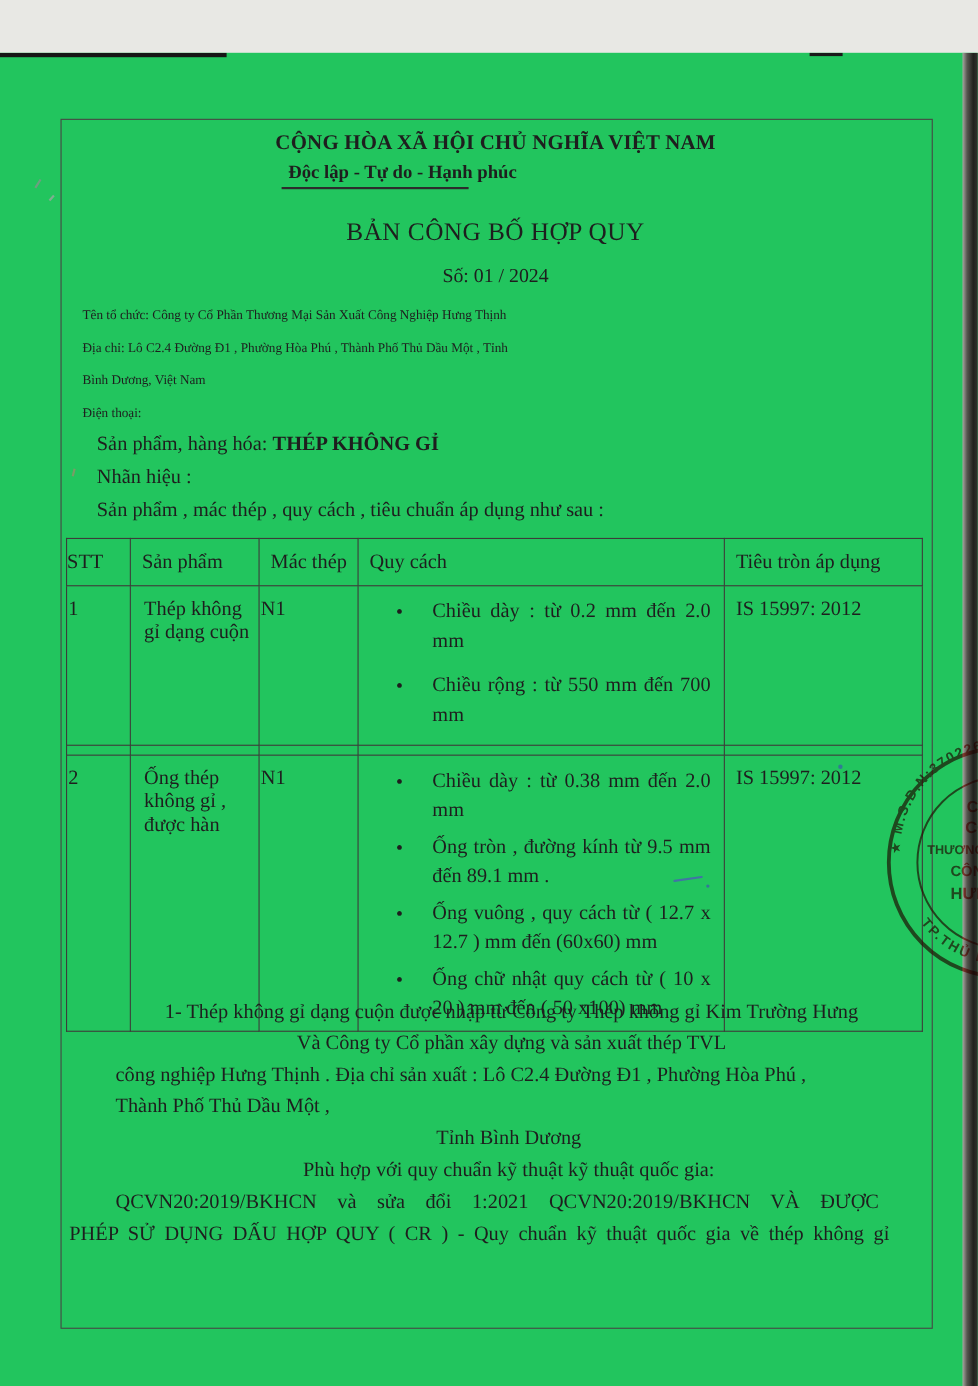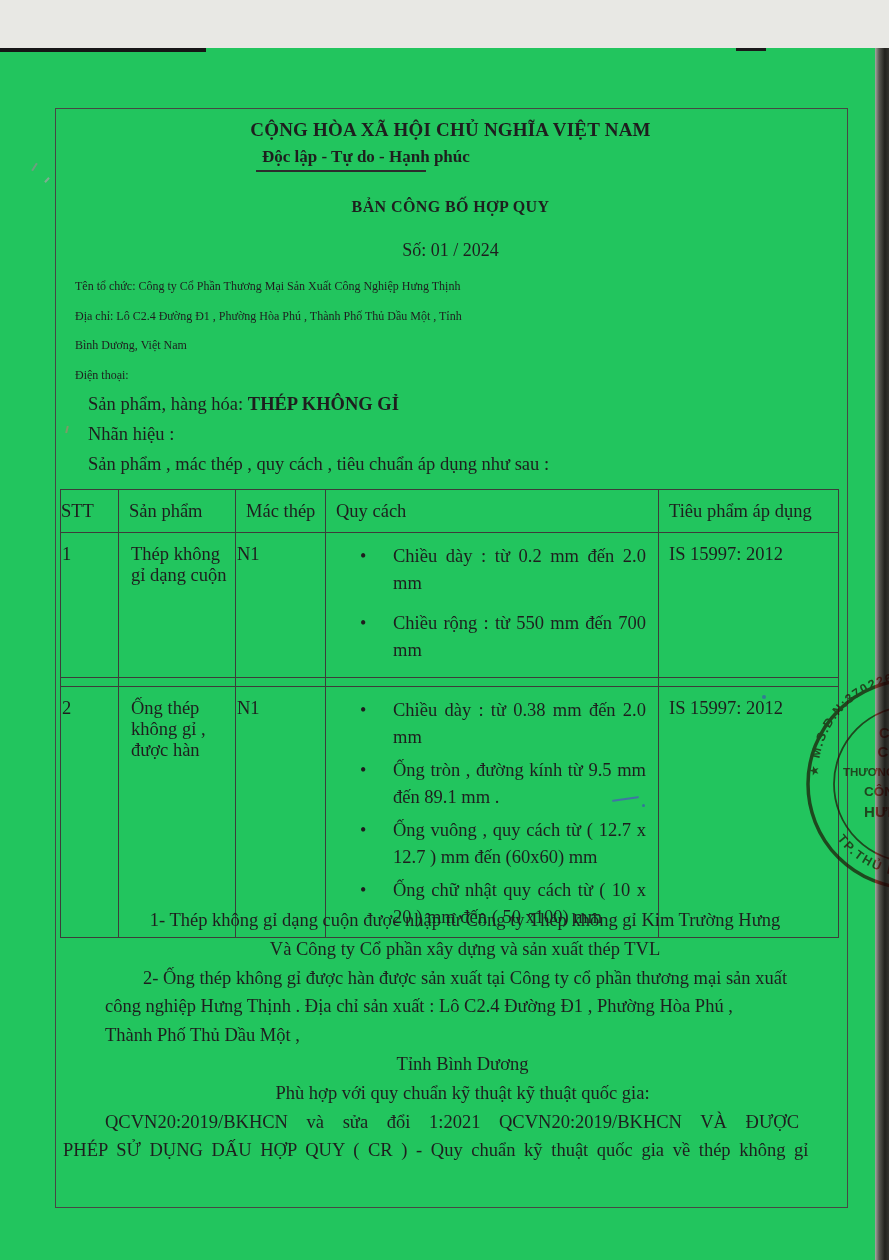--- a/index.html
+++ b/index.html
@@ -22,21 +22,21 @@
   .ink-dot{left:642px;top:756px;width:3px;height:3px;background:#3b55b0;opacity:.7;border-radius:50%;}
   .ink-dot2{left:762px;top:647px;width:4px;height:4px;background:#3b55b0;opacity:.65;border-radius:50%;}
 
   .frame{position:absolute;left:55px;top:60px;width:791px;height:1098px;
     border:1.5px solid #474744;}
 
   .center-line{position:absolute;left:55px;width:791px;text-align:center;}
   .nat-title{top:71px;font-size:19px;font-weight:bold;letter-spacing:.2px;}
   .motto{position:absolute;left:262px;top:99px;font-size:17px;font-weight:bold;}
   .motto-underline{position:absolute;left:256px;top:122px;width:170px;height:2px;background:#2c2c2c;}
-  .doc-title{top:150px;font-size:16px;font-weight:bold;letter-spacing:.4px;}
+  .doc-title{top:150px;font-size:23px;font-weight:normal;letter-spacing:.4px;}
   .doc-number{top:192px;font-size:18px;}
 
   .info{position:absolute;left:75px;top:224px;width:745px;font-size:12px;line-height:29.5px;}
   .product{position:absolute;left:88px;top:341px;width:730px;font-size:18.5px;line-height:30px;}
   .b{font-weight:bold;}
 
   table.spec{
     position:absolute;left:60px;top:441px;border-collapse:collapse;table-layout:fixed;
     font-size:18.5px;width:778px;
   }
@@ -112,21 +112,21 @@
         <col class="c-mt">
         <col class="c-qc">
         <col class="c-tc">
     </colgroup>
     <tbody>
         <tr class="head">
       <th class="ctr">STT</th>
       <th>Sản phẩm</th>
       <th>Mác thép</th>
       <th>Quy cách</th>
-      <th>Tiêu phẩm áp dụng</th>
+      <th>Tiêu tròn áp dụng</th>
     </tr>
     <tr class="r1">
       <td class="stt">1</td>
       <td class="sp">Thép không gỉ dạng cuộn</td>
       <td class="mt">N1</td>
       <td class="qc">
         <ul class="specs">
           <li>Chiều dày : từ 0.2 mm đến 2.0 mm</li>
           <li>Chiều rộng : từ 550 mm đến 700 mm</li>
         </ul>
@@ -153,21 +153,20 @@
         </ul>
       </td>
       <td class="tc">IS 15997: 2012</td>
     </tr>
   </tbody>
     </table>
 
   <div class="notes">
     <div class="ml25">1-  Thép không gỉ dạng cuộn được nhập từ Công ty Thép không gỉ Kim Trường Hưng</div>
     <div class="ml25">Và Công ty Cổ phần xây dựng và sản xuất thép TVL</div>
-    <div class="ml25">2-  Ống thép không gỉ được hàn được sản xuất tại Công ty cổ phần thương mại sản xuất</div>
     <div class="ml42">công nghiệp Hưng Thịnh . Địa chỉ sản xuất : Lô C2.4 Đường Đ1 , Phường Hòa Phú ,</div>
     <div class="ml42">Thành Phố Thủ Dầu Một ,</div>
     <div class="ml20">Tỉnh Bình Dương</div>
     <div class="ml20">Phù hợp với quy chuẩn kỹ thuật kỹ thuật quốc gia:</div>
     <div class="wsp-wide">QCVN20:2019/BKHCN và sửa đổi 1:2021 QCVN20:2019/BKHCN VÀ ĐƯỢC</div>
     <div class="wsp">PHÉP SỬ DỤNG DẤU HỢP QUY ( CR ) - Quy chuẩn kỹ thuật quốc gia về thép không gỉ</div>
   </div>
 
   <svg class="stamp" width="264" height="250" viewBox="0 0 264 250">
     <g stroke="#d94f42" fill="none">

